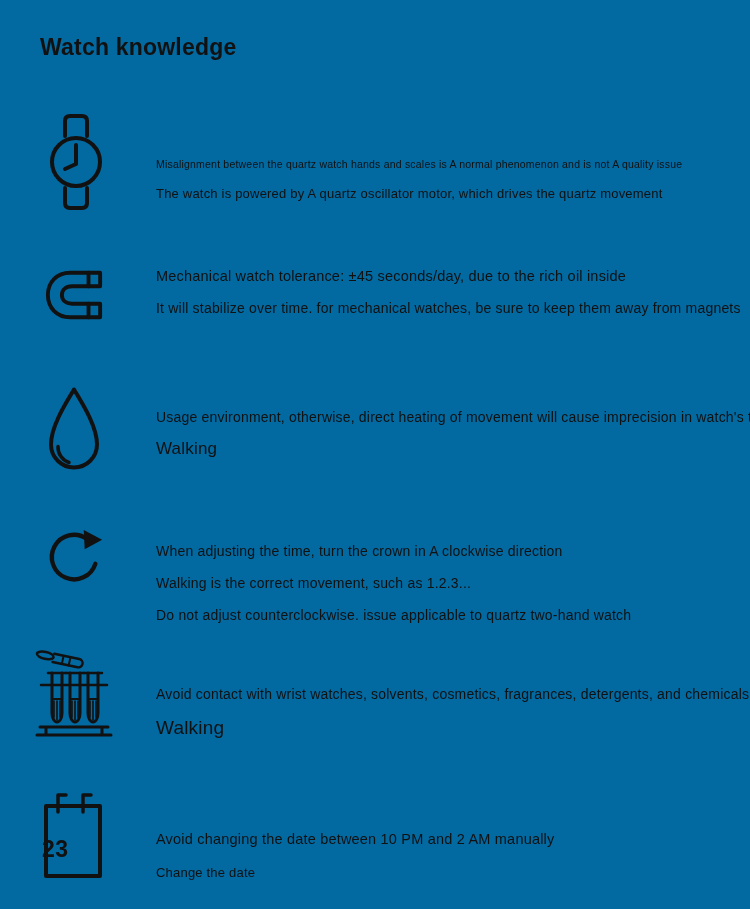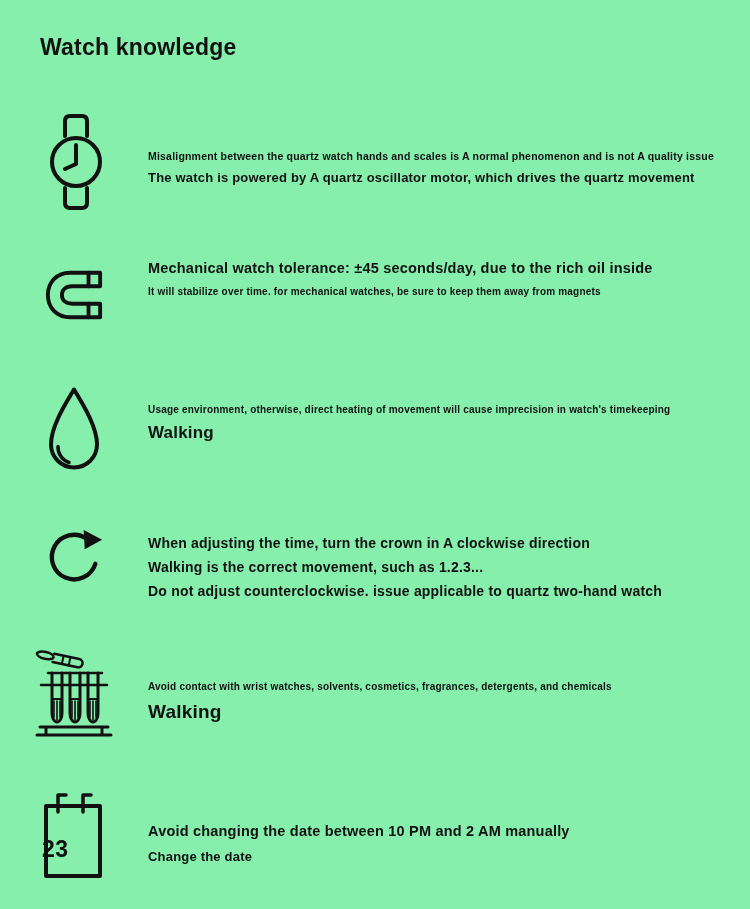--- a/index.html
+++ b/index.html
@@ -1,28 +1,28 @@
 <!DOCTYPE html>
 <html><head>
 <meta charset="utf-8">
 <style>
   html,body{margin:0;padding:0;background:#fff;}
   .page{
-    position:relative;width:750px;height:909px;background:#86efac;
+    position:relative;width:750px;height:909px;background:#0369a1;
     font-family:"Liberation Sans",sans-serif;color:#111;overflow:hidden;
   }
   .title{
     position:absolute;left:40px;top:34px;margin:0;
     font-size:23px;font-weight:700;letter-spacing:.2px;
   }
   .icon{position:absolute;}
   .icon svg{width:100%;height:100%;display:block;}
   .txt{position:absolute;left:148px;right:6px;}
-  .txt p{margin:0;font-weight:700;letter-spacing:.2px;white-space:nowrap;}
-  .fs10{font-size:10.5px}.fs11{font-size:11.5px}.fs12{font-size:10px}
+  .txt p{margin:8px;font-weight:400;letter-spacing:.2px;white-space:nowrap;}
+  .fs10{font-size:10.5px}.fs11{font-size:11.5px}.fs12{font-size:14px}
   .fs13{font-size:13px}.fs14{font-size:14px}.fs145{font-size:14.5px}.fs17{font-size:17px}.fs19{font-size:19px}
   .in2{margin-left:2px}.in8{margin-left:8px}.in20{margin-left:20px}
   .in57{margin-left:57px}.inm8{margin-left:-8px}
 
   .s1 .icon{left:45px;top:112px;width:62px;height:100px}
   .s1 .txt{top:145px}.s1 .txt p{line-height:22px}
   .s2 .icon{left:44px;top:264px;width:60px;height:62px}
   .s2 .txt{top:256px}.s2 .txt p{line-height:24px}
   .s3 .icon{left:42px;top:384px;width:64px;height:95px}
   .s3 .txt{top:398px}.s3 .txt p{line-height:23px}

